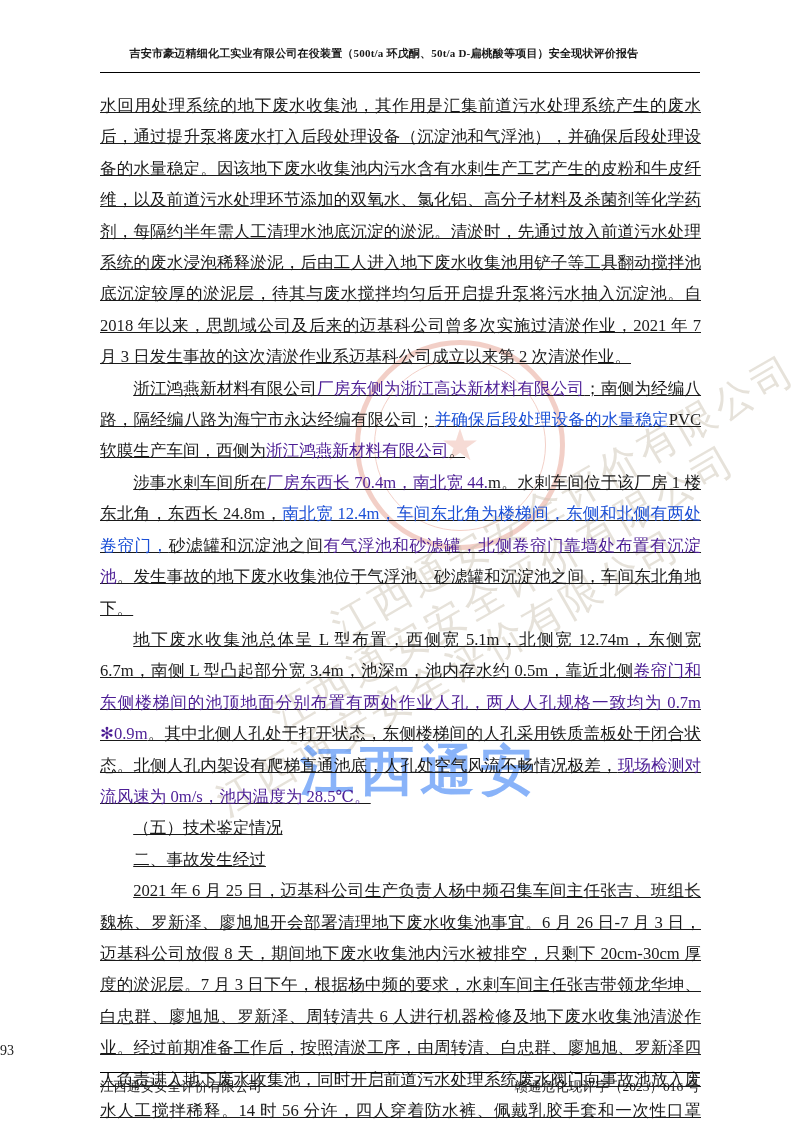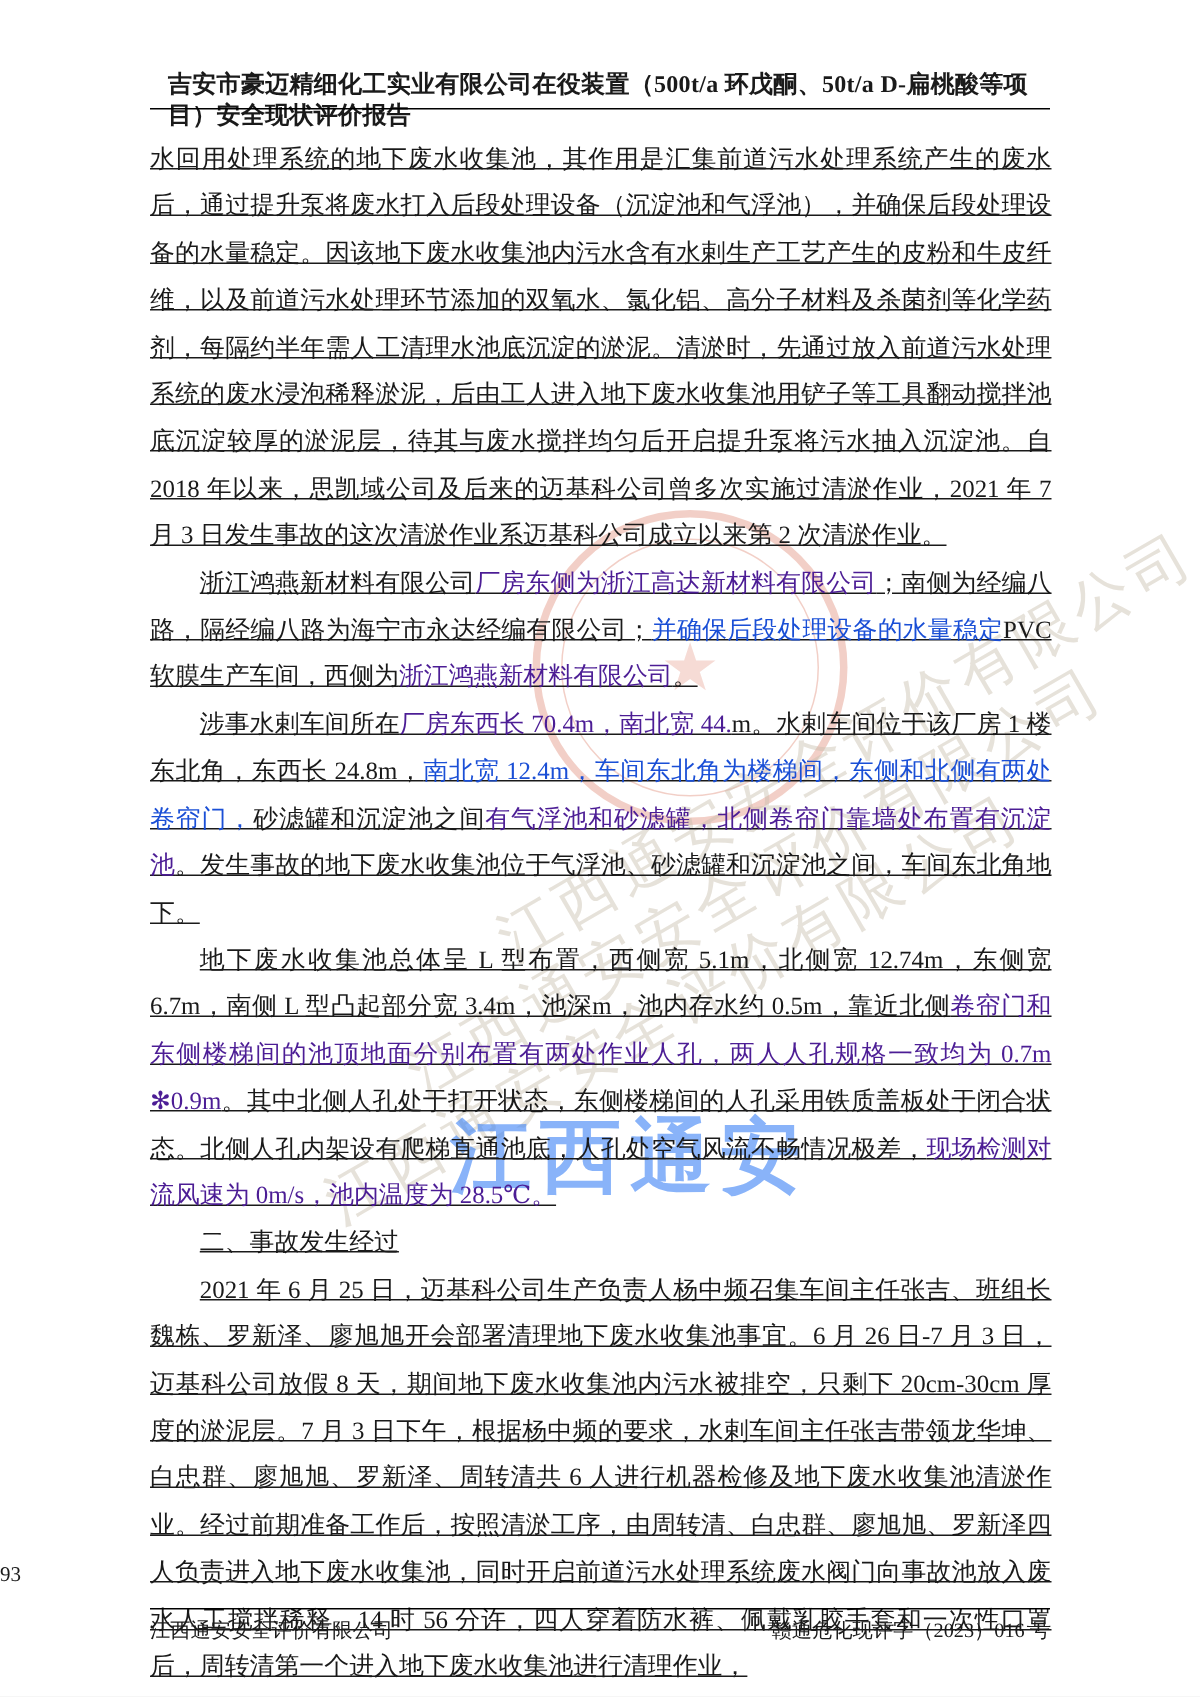--- a/index.html
+++ b/index.html
@@ -74,24 +74,25 @@
     color: #3b82f6;
     opacity: .60;
     letter-spacing: 6px;
     font-weight: bold;
     white-space: nowrap;
   }
 
   
   .header {
     position: absolute;
-    left: 112px;
+    left: 84px;
     top: 46px;
     width: 600px;
-    font-size: 16px;
+    text-align: center;
+    font-size: 11px;
     font-weight: bold;
     letter-spacing: .2px;
     z-index: 3;
   }
   .header-rule {
     position: absolute;
     left: 100px;
     top: 72px;
     width: 600px;
     border-bottom: 1px solid #000;
@@ -171,20 +172,21 @@
 
     <p class="para">水回用处理系统的地下废水收集池，其作用是汇集前道污水处理系统产生的废水后，通过提升泵将废水打入后段处理设备（沉淀池和气浮池），并确保后段处理设备的水量稳定。因该地下废水收集池内污水含有水剌生产工艺产生的皮粉和牛皮纤维，以及前道污水处理环节添加的双氧水、氯化铝、高分子材料及杀菌剂等化学药剂，每隔约半年需人工清理水池底沉淀的淤泥。清淤时，先通过放入前道污水处理系统的废水浸泡稀释淤泥，后由工人进入地下废水收集池用铲子等工具翻动搅拌池底沉淀较厚的淤泥层，待其与废水搅拌均匀后开启提升泵将污水抽入沉淀池。自 2018 年以来，思凯域公司及后来的迈基科公司曾多次实施过清淤作业，2021 年 7 月 3 日发生事故的这次清淤作业系迈基科公司成立以来第 2 次清淤作业。</p>
 
 
     <p class="para indent"><span>浙江鸿燕新材料有限公司</span><span class="hl-red">厂房东侧为浙江高达新材料有限公司</span><span>；南侧为经编八路，隔经编八路为海宁市永达经编有限公司；</span><span class="hl-blue">并确保后段处理设备的水量稳定</span><span>PVC 软膜生产车间，西侧为</span><span class="hl-red">浙江鸿燕新材料有限公司</span><span>。</span></p>
 
     <p class="para indent"><span>涉事水剌车间所在</span><span class="hl-red">厂房东西长 70.4m，南北宽 44.</span><span>m。水剌车间位于该厂房 1 楼东北角，东西长 24.8m，</span><span class="hl-blue">南北宽 12.4m，车间东北角为楼梯间，东侧和北侧有两处卷帘门，</span><span>砂滤罐和沉淀池之间</span><span class="hl-red">有气浮池和砂滤罐，北侧卷帘门靠墙处布置有沉淀池</span><span>。发生事故的地下废水收集池位于气浮池、砂滤罐和沉淀池之间，车间东北角地下。</span></p>
 
     <p class="para indent"><span>地下废水收集池总体呈 L 型布置，西侧宽 5.1m，北侧宽 12.74m，东侧宽 6.7m，南侧 L 型凸起部分宽 3.4m，池深</span><span>m，池内存水约 0.5m，靠近北侧</span><span class="hl-red">卷帘门和东侧楼梯间的池顶地面分别布置有两处作业人孔，两人人孔规格一致均为 0.7m ✻0.9m</span><span>。其中北侧人孔处于打开状态，东侧楼梯间的人孔采用铁质盖板处于闭合状态。北侧人孔内架设有爬梯直通池底，人孔处空气风流不畅情况极差，</span><span class="hl-red">现场检测对流风速为 0m/s，池内温度为 28.5℃。</span></p>
 
+    <p class="para indent">（五）技术鉴定情况</p>
 
 
     <p class="para indent">二、事故发生经过</p>
 
     <p class="para indent">2021 年 6 月 25 日，迈基科公司生产负责人杨中频召集车间主任张吉、班组长魏栋、罗新泽、廖旭旭开会部署清理地下废水收集池事宜。6 月 26 日-7 月 3 日，迈基科公司放假 8 天，期间地下废水收集池内污水被排空，只剩下 20cm-30cm 厚度的淤泥层。7 月 3 日下午，根据杨中频的要求，水剌车间主任张吉带领龙华坤、白忠群、廖旭旭、罗新泽、周转清共 6 人进行机器检修及地下废水收集池清淤作业。经过前期准备工作后，按照清淤工序，由周转清、白忠群、廖旭旭、罗新泽四人负责进入地下废水收集池，同时开启前道污水处理系统废水阀门向事故池放入废水人工搅拌稀释。14 时 56 分许，四人穿着防水裤、佩戴乳胶手套和一次性口罩后，周转清第一个进入地下废水收集池进行清理作业，</p>
 
   </div>
 
   <div class="pagenum">93</div>
   <div class="footer-rule"></div>

